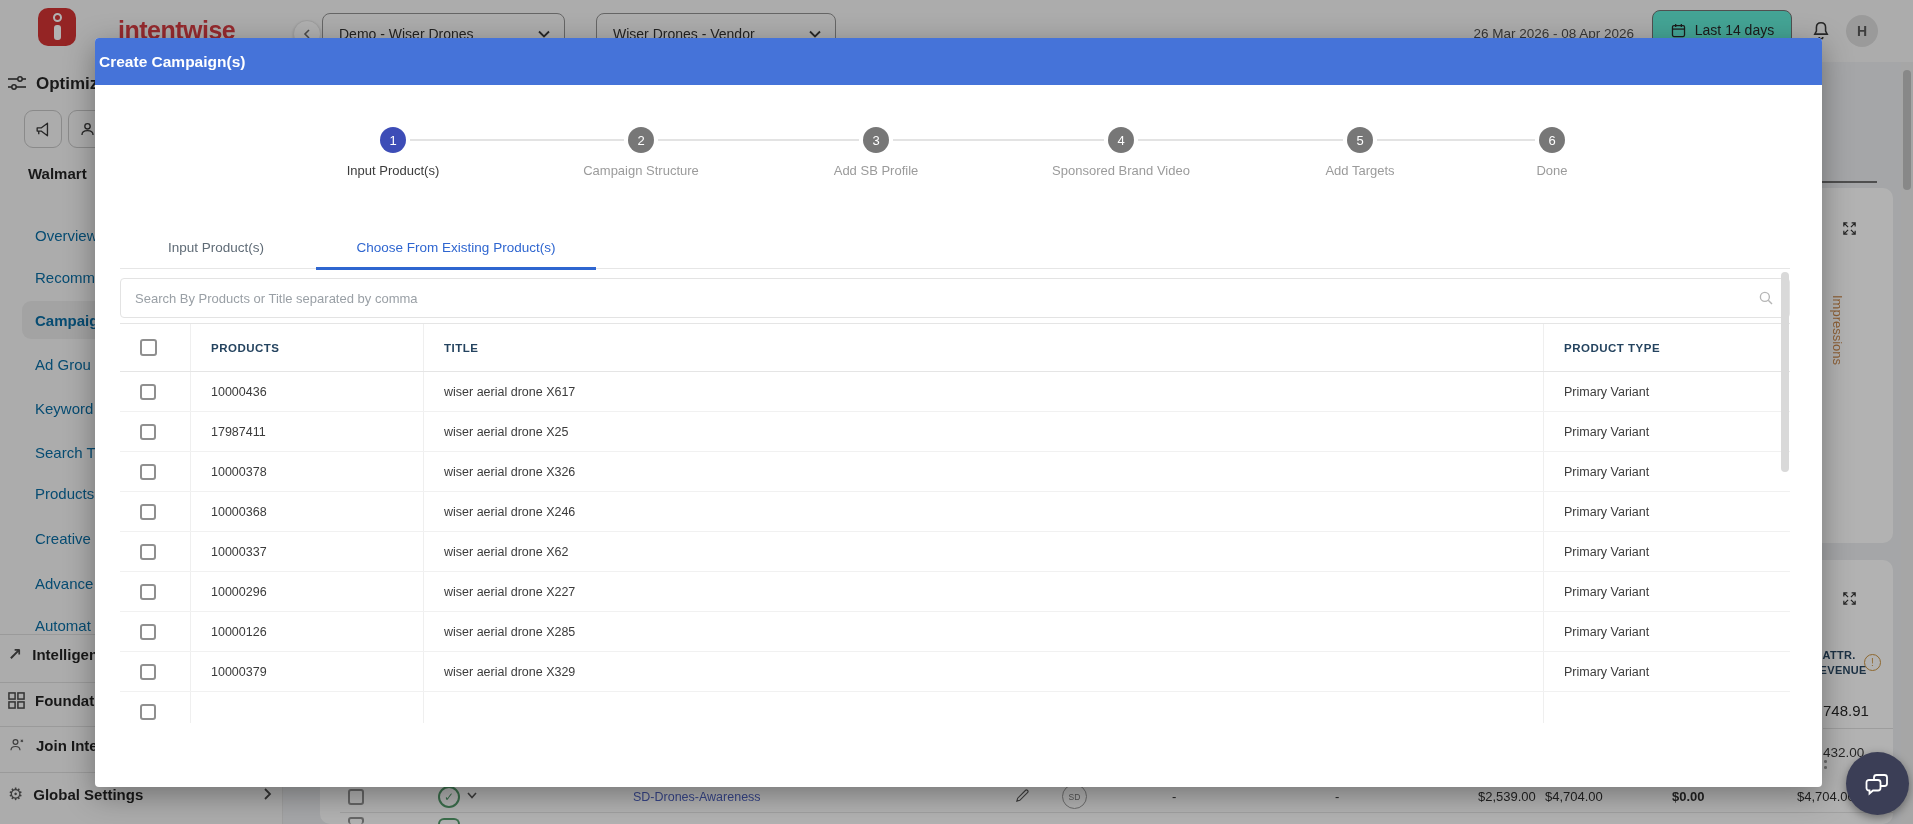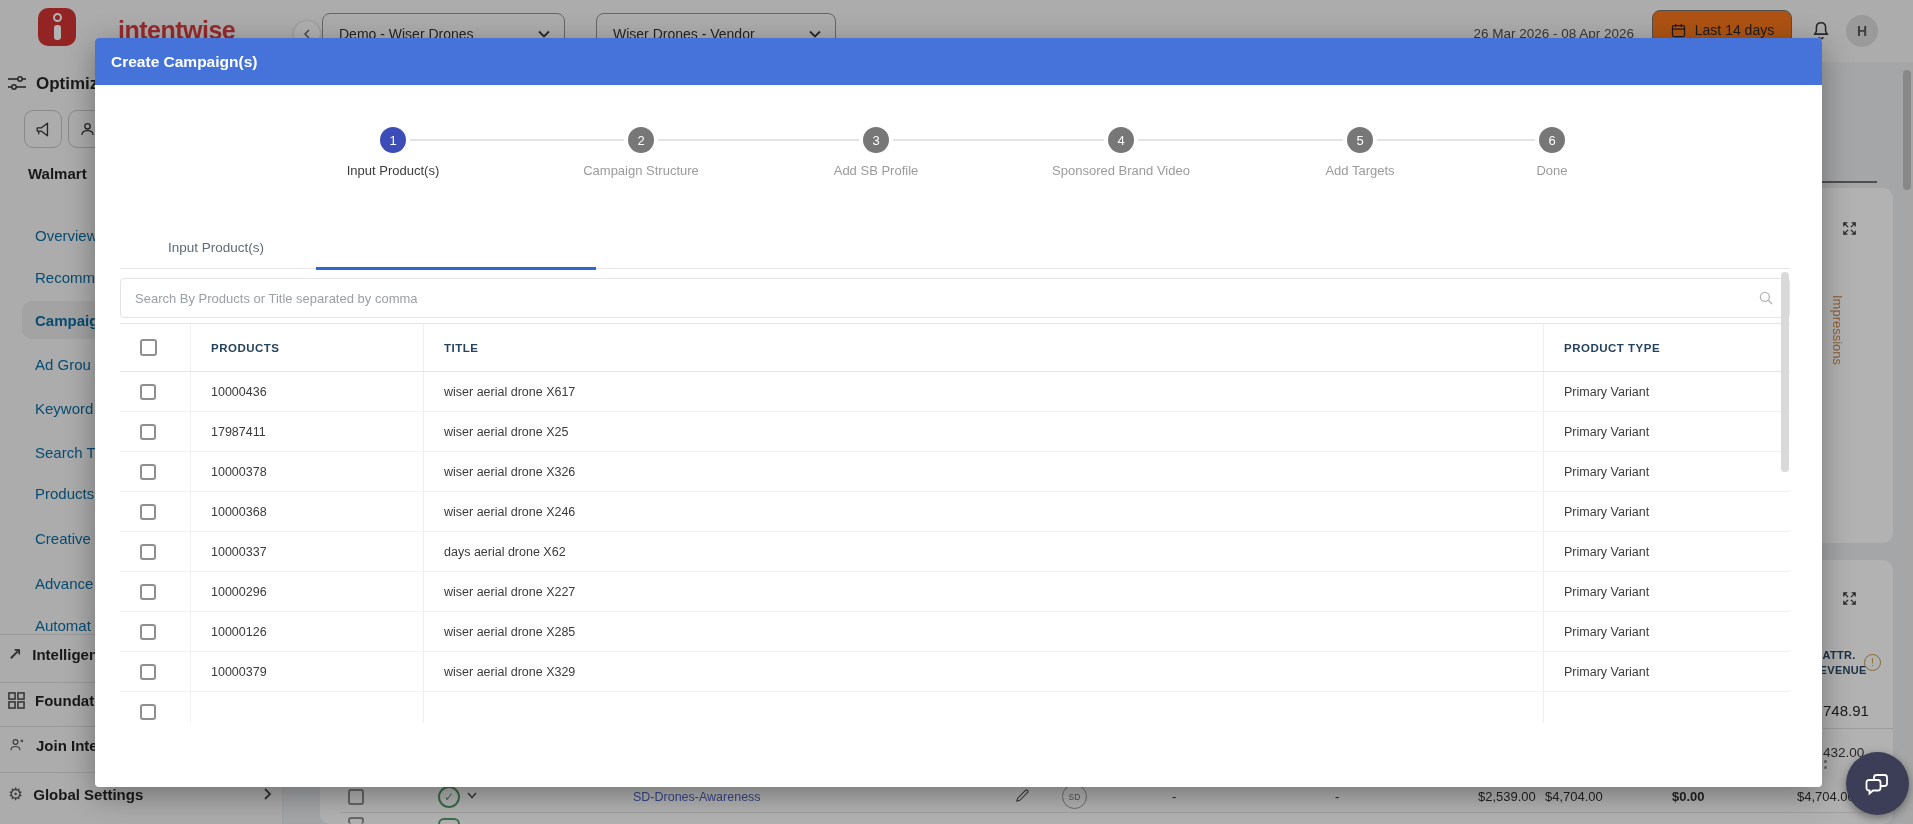--- a/index.html
+++ b/index.html
@@ -12,21 +12,21 @@
   #topbar{position:absolute;left:0;top:0;width:1913px;height:62px;background:#f7f7f7}
   .logo-sq{left:38px;top:8px;width:38px;height:38px;border-radius:10px;background:#d32f2f}
   .logo-sq .dot{position:absolute;left:15px;top:5px;width:9px;height:9px;border:2.5px solid #fff;border-radius:50%}
   .logo-sq .stem{position:absolute;left:16px;top:17px;width:7px;height:15px;background:#fff;border-radius:3px}
   .brand{left:118px;top:16px;font-size:25px;font-weight:bold;color:#d4373d;letter-spacing:-.5px}
   .collapse{left:293px;top:20px;width:28px;height:28px;border-radius:50%;background:#fdfdfd;border:1px solid #e2e2e2;display:flex;align-items:center;justify-content:center;color:#666;box-shadow:0 1px 3px rgba(0,0,0,.15)}
   .selectbox{top:13px;height:42px;border:1.5px solid #8f8f8f;border-radius:8px;background:#f7f7f7;display:flex;align-items:center;justify-content:space-between;padding:0 14px 0 16px;font-size:14px;color:#2c2c2c}
   #sel1{left:322px;width:243px}
   #sel2{left:596px;width:240px}
   .daterange{left:1462px;top:26px;width:172px;font-size:13.5px;color:#4a4a4a;text-align:right}
-  .preset{left:1652px;top:10px;width:140px;height:40px;border:1.5px solid #6f6f6f;border-radius:8px;background:#f97316;display:flex;align-items:center;gap:8px;justify-content:center;font-size:14px;color:#222}
+  .preset{left:1652px;top:10px;width:140px;height:40px;border:1.5px solid #6f6f6f;border-radius:8px;background:#5eead4;display:flex;align-items:center;gap:8px;justify-content:center;font-size:14px;color:#222}
   .bell{left:1810px;top:19px;color:#333}
   .avatar{left:1846px;top:15px;width:32px;height:32px;border-radius:50%;background:#dcdcdc;display:flex;align-items:center;justify-content:center;font-size:14px;color:#555;font-weight:bold}
 
   
   #sidebar{position:absolute;left:0;top:62px;width:283px;height:762px;background:#f7f7f7;border-right:1px solid #e3e3e3}
   .opt-row{left:8px;top:12px;display:flex;align-items:center;gap:10px;font-size:17px;font-weight:bold;color:#1f1f1f}
   .icon-btn{top:48px;width:38px;height:38px;border:1px solid #c4c4c4;border-radius:9px;background:#f7f7f7;display:flex;align-items:center;justify-content:center;color:#333}
   .group-label{left:28px;top:103px;font-size:15px;font-weight:bold;color:#1c1c1c}
   .side-item{position:absolute;left:35px;height:30px;display:flex;align-items:center;font-size:15px;color:#0369a1;white-space:nowrap}
   .side-pill{position:absolute;left:22px;width:250px;height:38px;border-radius:9px;background:#e9e9e9}
@@ -56,21 +56,21 @@
   .bgcell{position:absolute;top:789px;font-size:13px;color:#2b2b2b}
   .bgrow-border{position:absolute;left:340px;top:812px;width:1553px;height:1px;background:#e6e6e6}
   .pagescroll{position:absolute;left:1901px;top:62px;width:12px;height:762px;background:#ededed}
   .pagescroll i{position:absolute;left:2px;top:8px;width:8px;height:120px;border-radius:4px;background:#c2c2c2}
 
   
   #overlay{position:absolute;inset:0;background:rgba(15,15,15,.32);z-index:50}
 
   
   #modal{position:absolute;left:95px;top:38px;width:1727px;height:749px;background:#fff;border-radius:4px;z-index:100;box-shadow:0 8px 30px rgba(0,0,0,.35)}
-  #mhead{position:absolute;left:0;top:0;width:100%;height:47px;background:#4573d9;border-radius:4px 4px 0 0;display:flex;align-items:center;padding-left:16px}
+  #mhead{position:absolute;left:0;top:0;width:100%;height:47px;background:#4573d9;border-radius:4px 4px 0 0;display:flex;align-items:center;padding-left:4px}
   #mtitle{color:#fff;font-size:15.5px;font-weight:bold}
   .step-circle{position:absolute;top:89px;width:26px;height:26px;border-radius:50%;display:flex;align-items:center;justify-content:center;color:#fff;font-size:13px}
   .step-line{position:absolute;top:101px;height:2px;background:#e3e3e3}
   .step-label{position:absolute;top:125px;width:200px;text-align:center;font-size:13px}
   #tabs{position:absolute;left:25px;top:187px;width:1670px;height:44px;border-bottom:1px solid #e6e6e6}
   .tab{position:absolute;top:0;height:44px;display:flex;align-items:center;justify-content:center;font-size:13.5px}
   .tab.t0{left:16px;width:160px;color:#5f6b76}
   .tab.t1{left:196px;width:280px;color:#2f66d0}
   .tab-underline{position:absolute;left:196px;bottom:-2px;width:280px;height:3px;background:#2f66d0}
   #searchwrap{position:absolute;left:25px;top:240px;width:1670px;height:40px;border:1px solid #e3e3e3;border-radius:4px;display:flex;align-items:center;padding:0 14px}
@@ -300,20 +300,21 @@
       <div class="step-label" style="left: 926px; color: rgb(155, 155, 155);">Sponsored Brand Video</div>
       <div class="step-line" style="left: 1282px; width: 158px;"></div>
       <div class="step-circle" style="left: 1252px; background: rgb(119, 119, 119);">5</div>
       <div class="step-label" style="left: 1165px; color: rgb(155, 155, 155);">Add Targets</div>
       <div class="step-circle" style="left: 1444px; background: rgb(119, 119, 119);">6</div>
       <div class="step-label" style="left: 1357px; color: rgb(155, 155, 155);">Done</div>
     </div>
 
   <div id="tabs">
     <div class="tab t0">Input Product(s)</div>
+    <div class="tab t1">Choose From Existing Product(s)</div>
     <div class="tab-underline"></div>
   </div>
 
   <div id="searchwrap">
     <input type="text" placeholder="Search By Products or Title separated by comma" style="">
     <svg width="18" height="18" viewBox="0 0 24 24" style="color:#b6b6b6">
         <circle cx="10.5" cy="10.5" r="6" fill="none" stroke="currentColor" stroke-width="1.8"></circle>
         <line x1="15" y1="15" x2="20" y2="20" stroke="currentColor" stroke-width="1.8"></line>
       </svg>
   </div>
@@ -364,21 +365,21 @@
         </div>
         <div>10000368</div>
         <div>wiser aerial drone X246</div>
         <div>Primary Variant</div>
       </div>
       <div class="trow">
         <div>
           <span class="cb"></span>
         </div>
         <div>10000337</div>
-        <div>days aerial drone X62</div>
+        <div>wiser aerial drone X62</div>
         <div>Primary Variant</div>
       </div>
       <div class="trow">
         <div>
           <span class="cb"></span>
         </div>
         <div>10000296</div>
         <div>wiser aerial drone X227</div>
         <div>Primary Variant</div>
       </div>

